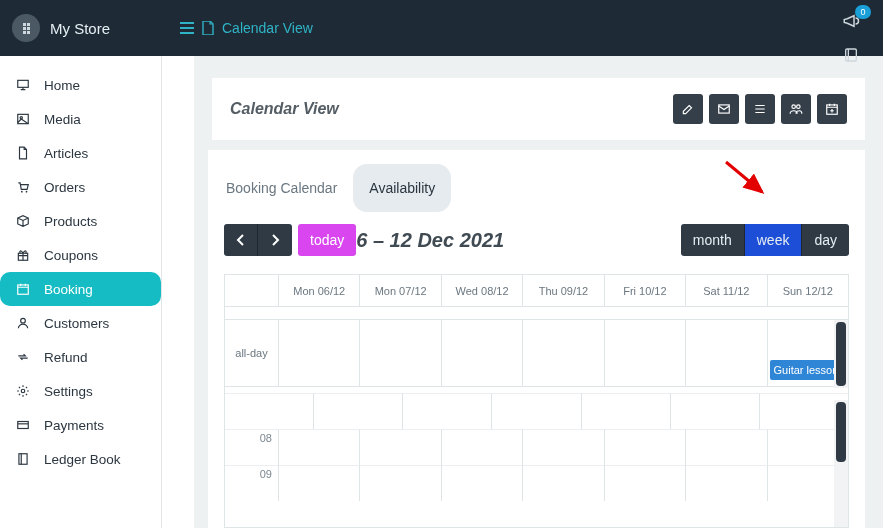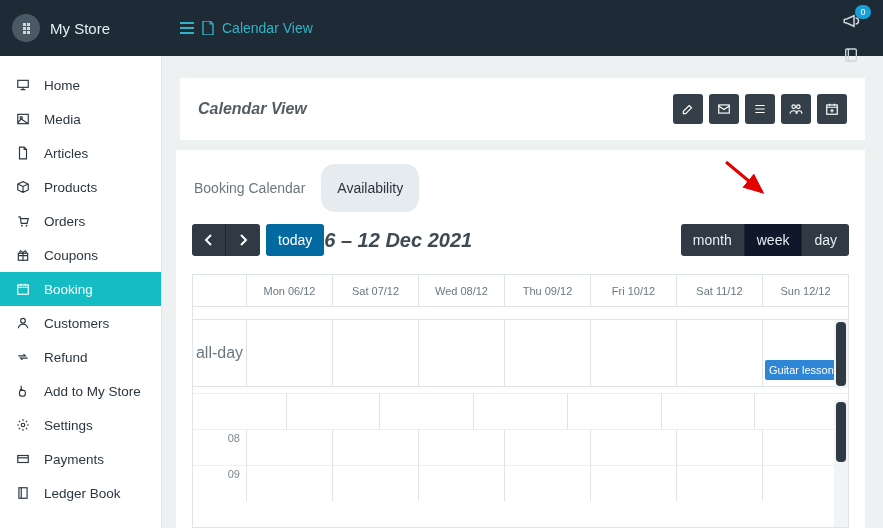--- a/index.html
+++ b/index.html
@@ -17,62 +17,62 @@
   .crumb .bars { color: #2fb3c6; }
   .top-right { margin-left: auto; display: flex; align-items: center; gap: 14px; flex-direction: column; }
   .ticon { width: 20px; height: 20px; position: relative; color: #cdd6dc; display: flex; align-items: center; justify-content: center; cursor: pointer; }
   .badge { position: absolute; top: -6px; right: -10px; min-width: 16px; height: 14px; border-radius: 7px; font-size: 9px; line-height: 14px; text-align: center; color: #fff; padding: 0 3px; }
   .badge.red { background: #e74c3c; }
   .badge.blue { background: #1aa0d8; }
   .avatar { width: 34px; height: 34px; border-radius: 50%; background: #14c98f; display: flex; align-items: center; justify-content: center; margin-left: 6px; cursor: pointer; }
   .avatar svg { width: 22px; height: 22px; }
 
   
-  .shell { display: flex; height: calc(100% - 56px); }
+  .shell { display: flex; height: calc(100% - 56px); gap: 32px; }
   .sidebar { width: 162px; background: #ffffff; border-right: 1px solid #e1e5e8; padding-top: 12px; overflow: hidden; }
   .nav-item { display: flex; align-items: center; gap: 12px; height: 34px; padding: 0 16px; color: #2b3640; cursor: pointer; font-size: 13.5px; }
   .nav-item .nicon { width: 16px; text-align: center; color: #2b3640; }
-  .nav-item.active { background: #15bcc3; color: #fff; }
+  .nav-item.active { background: #15bcc3; color: #fff; border-radius: 10px; }
   .nav-item.active .nicon { color: #fff; }
 
   .main { flex: 1; background: #eef1f2; overflow: hidden; display: flex; flex-direction: column; padding: 0; }
   .card { background: #fff; margin: 22px 18px 0 18px; }
   .card.head { display: flex; align-items: center; padding: 16px 18px; }
   .page-title { font-style: italic; font-weight: 700; color: #545d64; font-size: 16px; }
   .head-actions { margin-left: auto; display: flex; gap: 6px; }
   .hbtn { width: 30px; height: 30px; border-radius: 3px; background: #343f49; color: #fff; display: flex; align-items: center; justify-content: center; cursor: pointer; }
 
   .card.body { margin-top: 10px; padding: 14px 16px 0 16px; flex: 1; display: flex; flex-direction: column; overflow: hidden; margin-left: 14px; }
   .tabs { display: flex; align-items: center; gap: 14px; color: #6b7780; font-size: 14px; }
   .tab { padding: 4px 2px; cursor: pointer; }
   .tab.pill { background: #e5ebee; color: #2b3640; border-radius: 14px; padding: 16px 16px; }
 
   .toolbar { display: flex; align-items: center; margin-top: 12px; }
   .navbtns { display: flex; border-radius: 3px; overflow: hidden; }
   .navbtn { width: 34px; height: 32px; background: #2f3a44; color: #fff; display: flex; align-items: center; justify-content: center; cursor: pointer; border-right: 1px solid #1e2730; }
   .navbtn:last-child { border-right: none; }
-  .todaybtn { margin-left: 6px; height: 32px; padding: 0 12px; background: #0369a1; color: #fff; border-radius: 3px; display: flex; align-items: center; cursor: pointer; font-size: 14px; }
+  .todaybtn { margin-left: 6px; height: 32px; padding: 0 12px; background: #d946ef; color: #fff; border-radius: 3px; display: flex; align-items: center; cursor: pointer; font-size: 14px; }
   .range-title { flex: 1; text-align: left; font-style: italic; font-weight: 700; color: #3f4a52; font-size: 20px; }
   .view-toggle { display: flex; border-radius: 3px; overflow: hidden; }
   .vbtn { height: 32px; padding: 0 12px; background: #2f3a44; color: #e5eef3; display: flex; align-items: center; cursor: pointer; border-right: 1px solid #1e2730; font-size: 14px; }
   .vbtn:last-child{ border-right: none; }
-  .vbtn.active { background: #0f172a; }
+  .vbtn.active { background: #1d4ed8; }
 
   
   .arrow-note { position: absolute; left: 722px; top: 158px; width: 50px; height: 40px; pointer-events: none; }
 
   
   .cal-wrap { margin-top: 18px; border: 1px solid #dfe4e7; display: flex; flex-direction: column; overflow: hidden; height: 280px; position: relative; }
   .cal-head { display: flex; height: 32px; border-bottom: 1px solid #dfe4e7; }
   .cal-head .timecol { width: 54px; border-right: 1px solid #dfe4e7; }
   .cal-head .daycol { flex: 1; border-right: 1px solid #dfe4e7; display: flex; align-items: center; justify-content: center; color: #6b7780; font-size: 11px; }
   .cal-head .daycol:last-child { border-right: none; }
 
   .allday-row { display: flex; min-height: 68px; border-bottom: 1px solid #dfe4e7; margin-top: 12px; border-top: 1px solid #dfe4e7; }
-  .allday-row .timecol { width: 54px; border-right: 1px solid #dfe4e7; display: flex; align-items: center; justify-content: center; color: #6b7780; font-size: 16px; text-align: right; }
+  .allday-row .timecol { width: 54px; border-right: 1px solid #dfe4e7; display: flex; align-items: center; justify-content: center; color: #6b7780; font-size: 11px; text-align: right; }
   .allday-row .daycol { flex: 1; border-right: 1px solid #dfe4e7; position: relative; }
   .allday-row .daycol:last-child { border-right: none; }
   .event-chip { position: absolute; left: 2px; right: 0; bottom: 6px; background: #2f86d6; color: #fff; font-size: 11px; padding: 4px 4px; border-radius: 2px; white-space: nowrap; overflow: hidden; cursor: pointer; }
 
   .time-grid { flex: 1; overflow: hidden; position: relative; border-top: 6px solid transparent; }
   .time-grid .scroll { position: relative; }
   .hour-row { display: flex; height: 36px; }
   .hour-row .timecol { width: 54px; border-right: 1px solid #dfe4e7; display: flex; align-items: flex-start; justify-content: flex-end; padding: 2px 6px 0 0; color: #7c8790; font-size: 11px; border-top: 1px solid #eceff1; }
   .hour-row .daycol { flex: 1; border-right: 1px solid #dfe4e7; border-top: 1px solid #eceff1; }
   .hour-row .daycol:last-child { border-right: none; }
@@ -176,38 +176,38 @@
           <svg width="14" height="14" viewBox="0 0 24 24">
             <path d="M6 2h8l4 4v16H6z" fill="none" stroke="currentColor" stroke-width="2"></path>
             <path d="M14 2v4h4" fill="none" stroke="currentColor" stroke-width="2"></path>
           </svg>
         </span>
         <span>Articles</span>
       </div>
       <div class="nav-item">
         <span class="nicon">
           <svg width="14" height="14" viewBox="0 0 24 24">
-            <path d="M3 7l9-4 9 4v10l-9 4-9-4zM3 7l9 4 9-4M12 11v10" fill="none" stroke="currentColor" stroke-width="2"></path>
-          </svg>
-        </span>
-        <span>Products</span>
-      </div>
-      <div class="nav-item">
-        <span class="nicon">
-          <svg width="14" height="14" viewBox="0 0 24 24">
             <path d="M4 5h3l2 11h10l2-8H8" fill="none" stroke="currentColor" stroke-width="2"></path>
             <circle cx="10" cy="20" r="1.5" fill="currentColor"></circle>
             <circle cx="18" cy="20" r="1.5" fill="currentColor"></circle>
           </svg>
         </span>
         <span>Orders</span>
       </div>
       <div class="nav-item">
         <span class="nicon">
           <svg width="14" height="14" viewBox="0 0 24 24">
+            <path d="M3 7l9-4 9 4v10l-9 4-9-4zM3 7l9 4 9-4M12 11v10" fill="none" stroke="currentColor" stroke-width="2"></path>
+          </svg>
+        </span>
+        <span>Products</span>
+      </div>
+      <div class="nav-item">
+        <span class="nicon">
+          <svg width="14" height="14" viewBox="0 0 24 24">
             <rect x="4" y="9" width="16" height="12" fill="none" stroke="currentColor" stroke-width="2"></rect>
             <path d="M4 13h16M12 9v12M8 9c-2 0-2-4 0-4 2 0 4 4 4 4M16 9c2 0 2-4 0-4-2 0-4 4-4 4" fill="none" stroke="currentColor" stroke-width="2"></path>
           </svg>
         </span>
         <span>Coupons</span>
       </div>
       <div class="nav-item active">
         <span class="nicon">
           <svg width="14" height="14" viewBox="0 0 24 24">
             <rect x="3" y="5" width="18" height="16" fill="none" stroke="currentColor" stroke-width="2"></rect>
@@ -225,28 +225,20 @@
         </span>
         <span>Customers</span>
       </div>
       <div class="nav-item">
         <span class="nicon">
           <svg width="14" height="14" viewBox="0 0 24 24">
             <path d="M4 10h12l-3-3M20 14H8l3 3" fill="none" stroke="currentColor" stroke-width="2"></path>
           </svg>
         </span>
         <span>Refund</span>
-      </div>
-      <div class="nav-item">
-        <span class="nicon">
-          <svg width="14" height="14" viewBox="0 0 24 24">
-            <path d="M9 3v8M9 11l-2-2M9 11l2-2M6 14c0-2 1-3 3-3 0 0 4 0 4 0 2 0 3 1 3 3v3c0 2-2 4-5 4s-5-2-5-4z" fill="none" stroke="currentColor" stroke-width="2"></path>
-          </svg>
-        </span>
-        <span>Add to My Store</span>
       </div>
       <div class="nav-item">
         <span class="nicon">
           <svg width="14" height="14" viewBox="0 0 24 24">
             <circle cx="12" cy="12" r="3" fill="none" stroke="currentColor" stroke-width="2"></circle>
             <path d="M12 2v3M12 19v3M2 12h3M19 12h3M5 5l2 2M17 17l2 2M19 5l-2 2M7 17l-2 2" stroke="currentColor" stroke-width="2"></path>
           </svg>
         </span>
         <span>Settings</span>
       </div>
@@ -332,21 +324,21 @@
           <div class="vbtn">month</div>
           <div class="vbtn active">week</div>
           <div class="vbtn">day</div>
         </div>
       </div>
 
       <div class="cal-wrap">
         <div class="cal-head" id="cal-head">
           <div class="timecol"></div>
         <div class="daycol">Mon 06/12</div>
-            <div class="daycol">Sat 07/12</div>
+            <div class="daycol">Mon 07/12</div>
             <div class="daycol">Wed 08/12</div>
             <div class="daycol">Thu 09/12</div>
             <div class="daycol">Fri 10/12</div>
             <div class="daycol">Sat 11/12</div>
             <div class="daycol">Sun 12/12</div>
           </div>
 
         <div class="allday-row" id="allday-row">
           <div class="timecol">all-day</div>
         <div class="daycol"></div>

